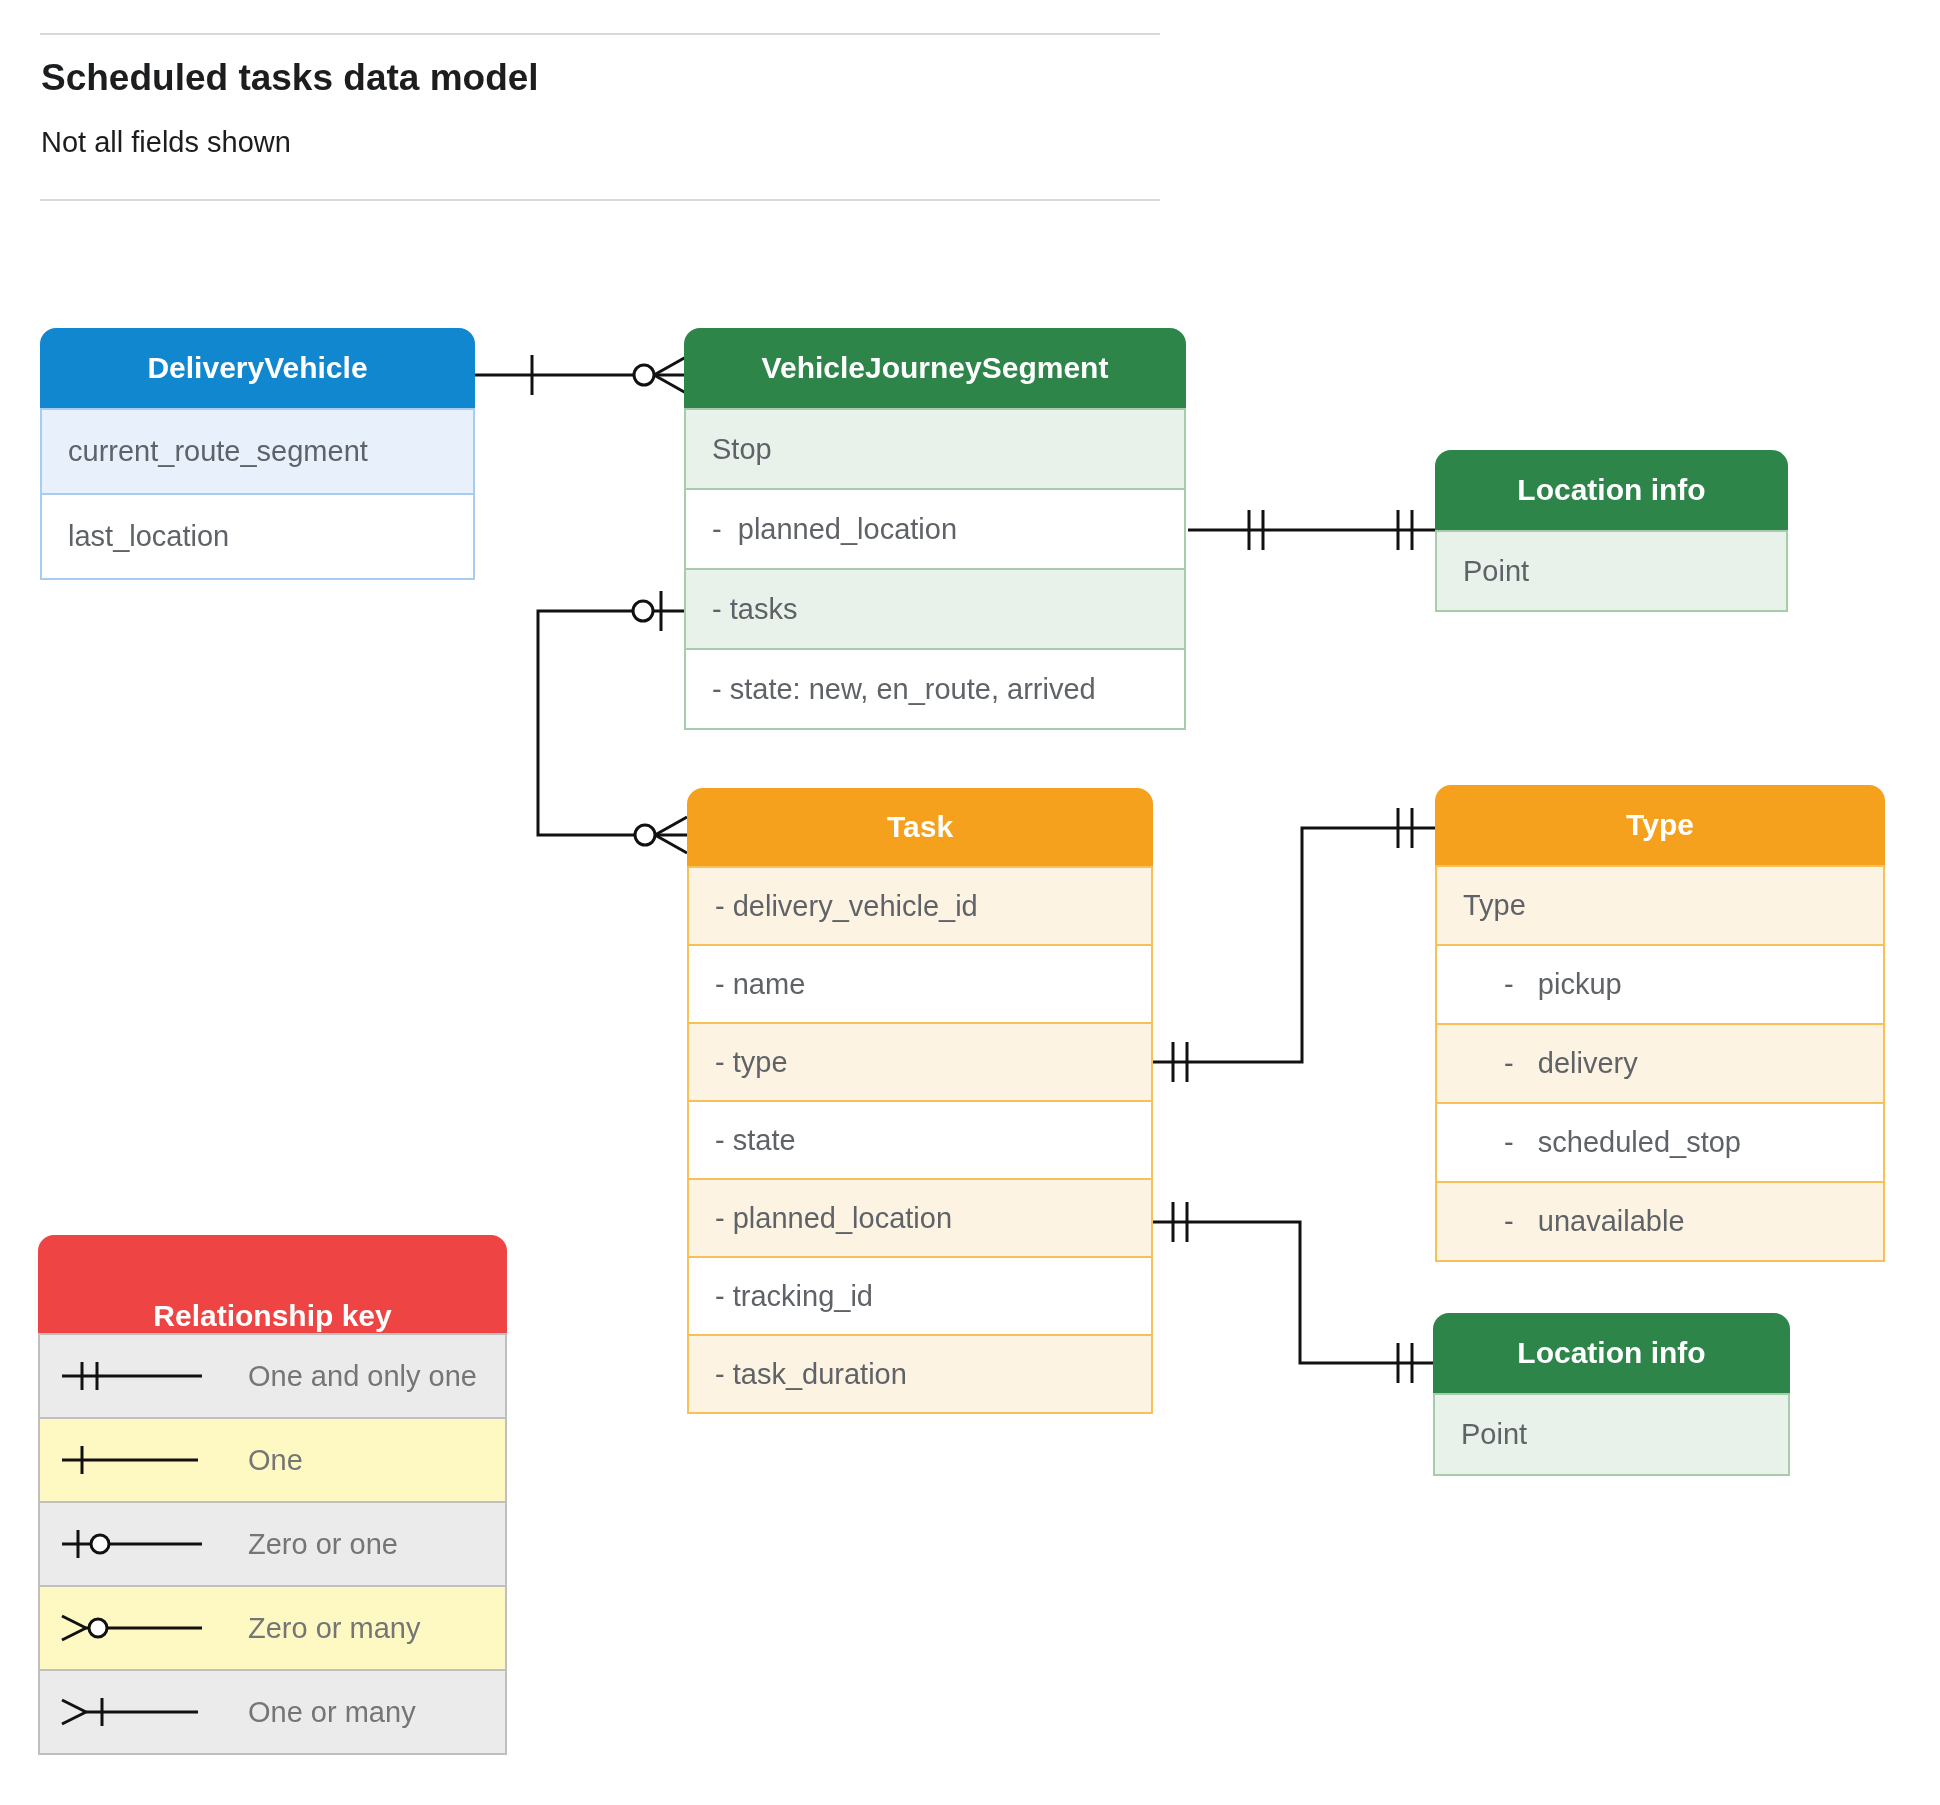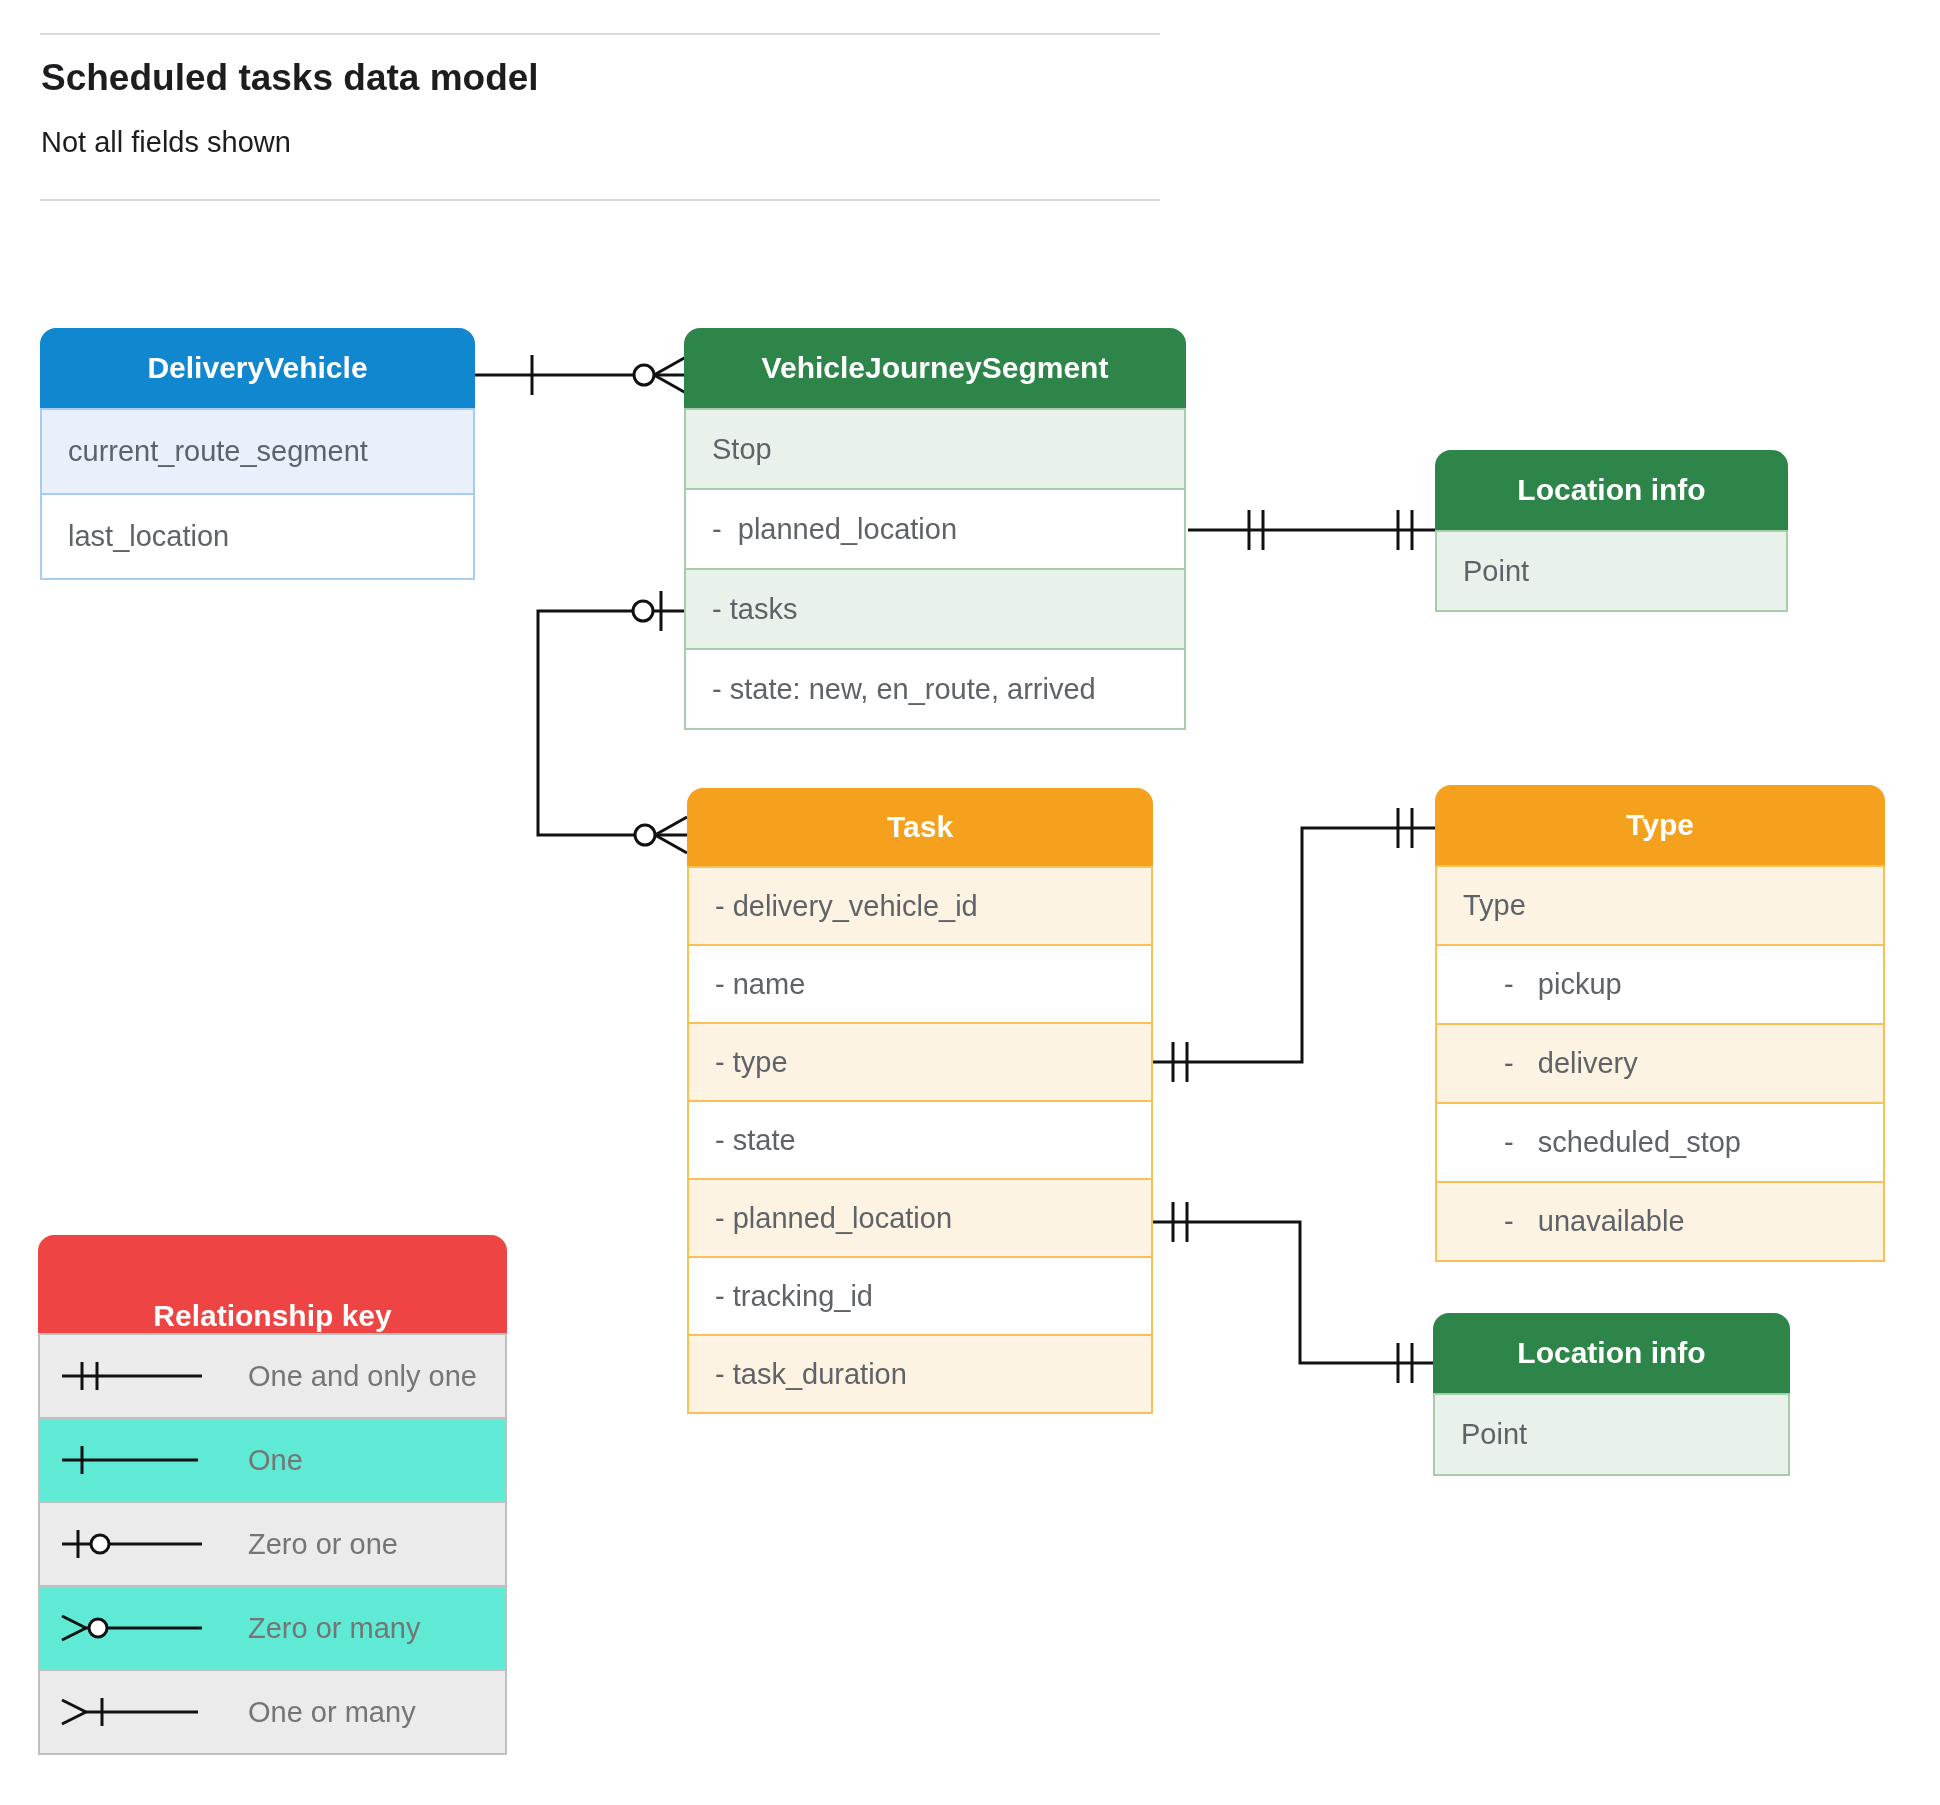--- a/index.html
+++ b/index.html
@@ -62,21 +62,21 @@
 
   #li-bot{left:1433px;top:1313px;width:357px;}
   #li-bot .ehdr{height:80px;}
   #li-bot .erow{height:83px;}
 
   
   #key{left:38px;top:1235px;width:469px;}
   #key .ehdr{height:98px;font-size:30px;}
   #key .krow{
     box-sizing:border-box;height:86px;display:flex;align-items:center;
-    padding-left:20px;background:#5eead4;border:2px solid #bfbfbf;
+    padding-left:20px;background:#fef9c3;border:2px solid #bfbfbf;
   }
   #key .krow + .krow{margin-top:-2px;}
   #key .krow.tint-gray{background:#ebebeb;align-items:center;}
   #key .krow span{font-size:29px;color:#757575;margin-left:38px;white-space:pre;}
   #key .ksym{flex:0 0 auto;}
 
   #connector-layer{position:absolute;left:0;top:0;width:1940px;height:1805px;pointer-events:none;}
 </style>
 </head>
 <body>

